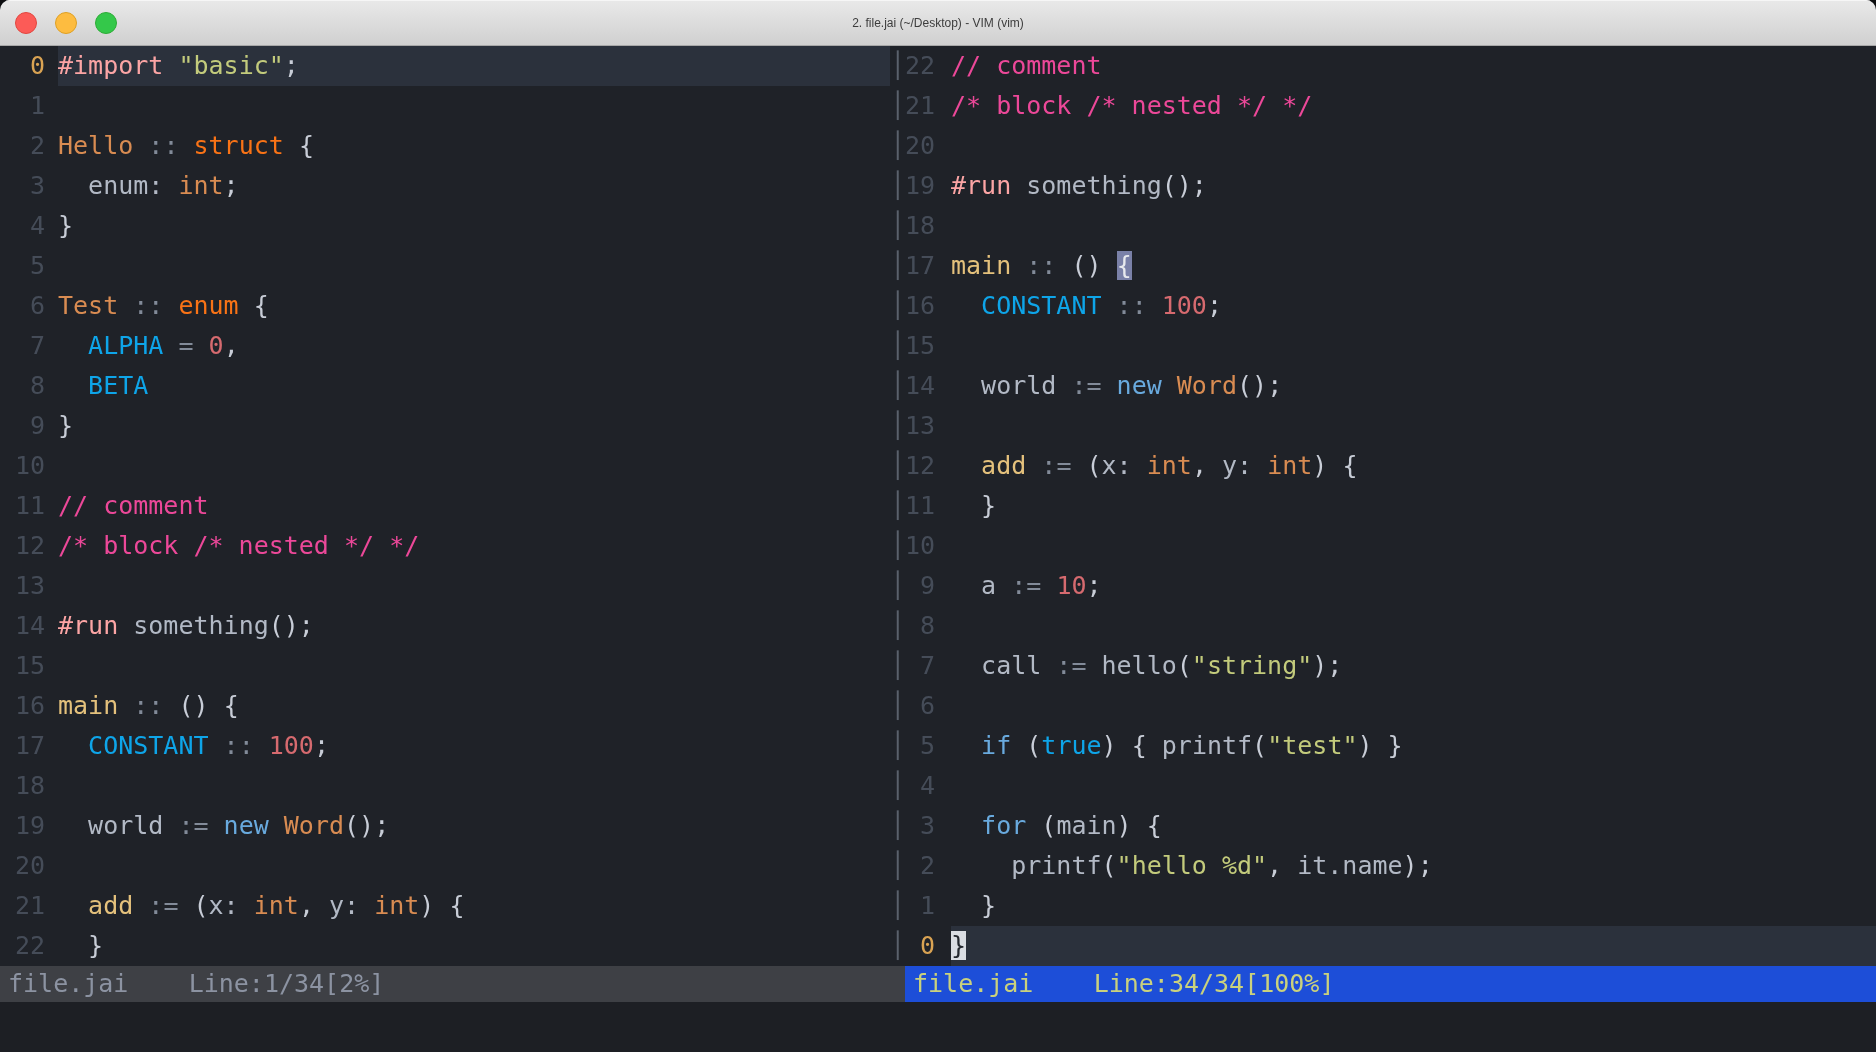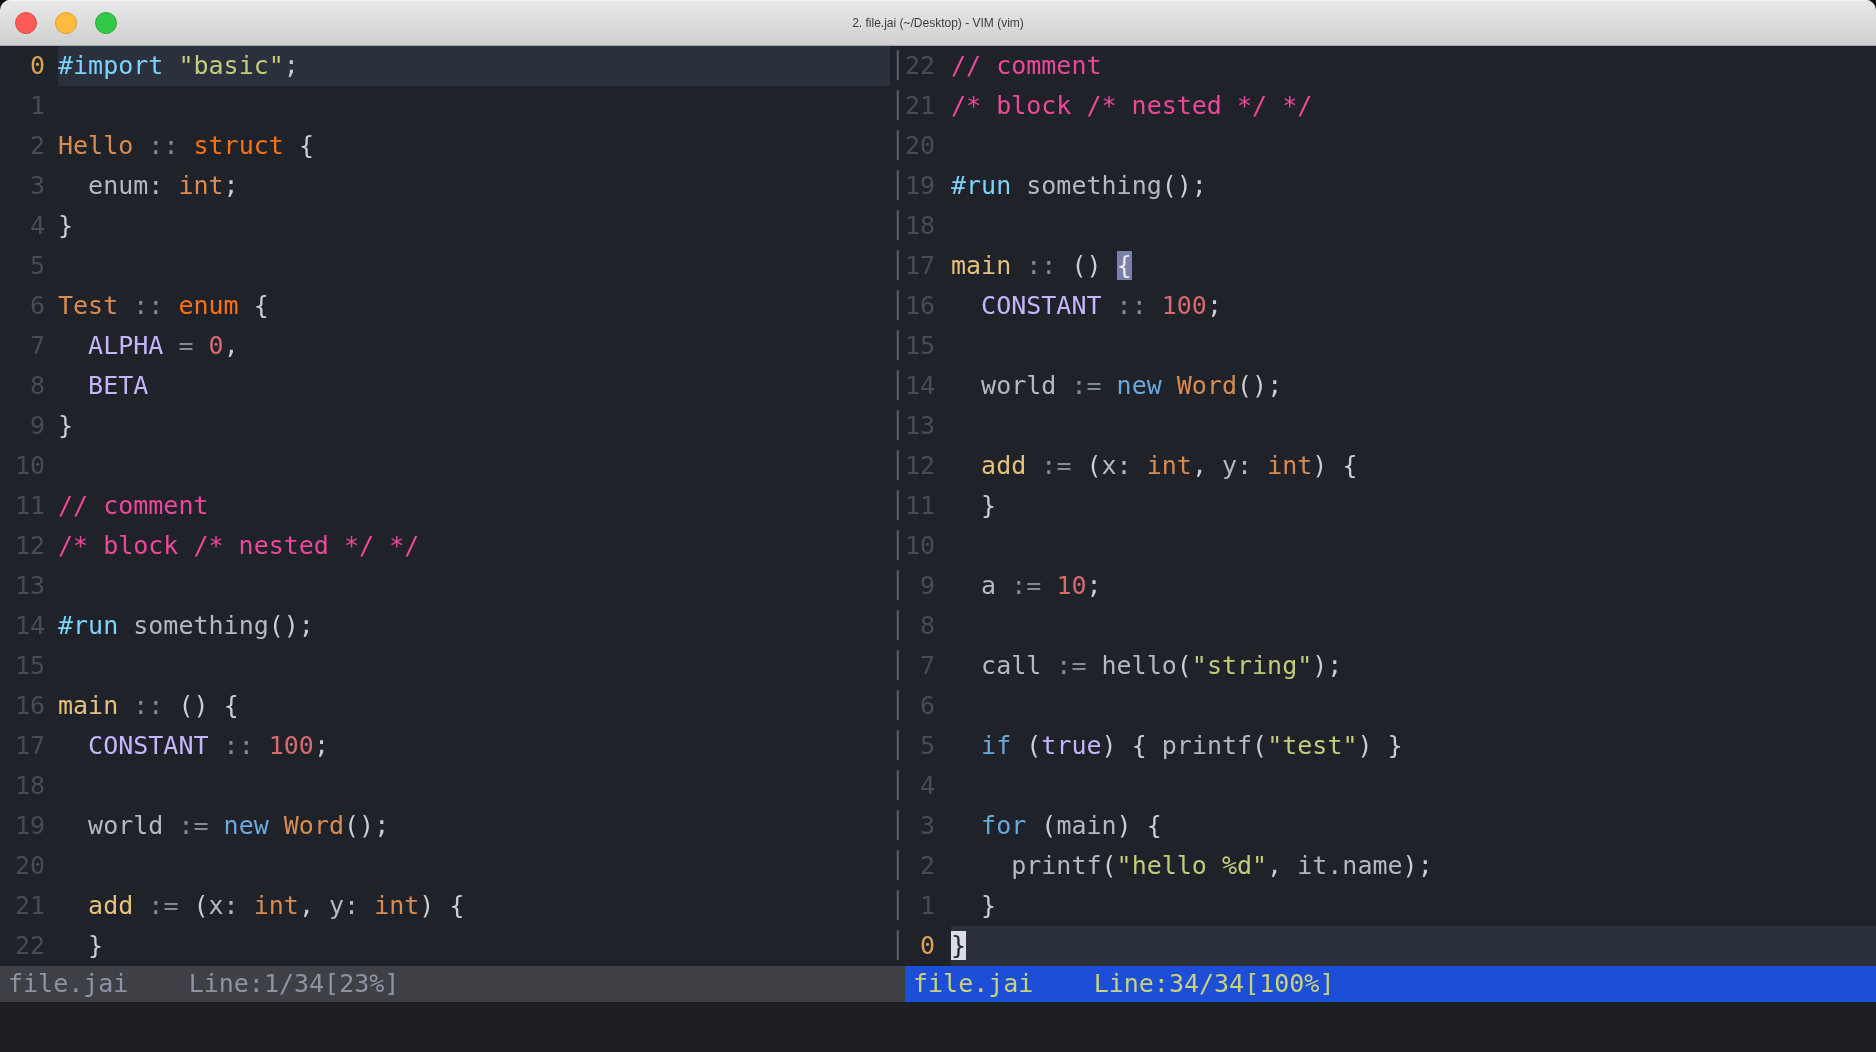--- a/index.html
+++ b/index.html
@@ -23,22 +23,22 @@
   .row{height:40px;line-height:40px;display:flex;white-space:pre;}
   .gutter{color:#454c58;flex:none;}
   .pane.left .gutter{padding-left:15px;width:31px;margin-right:12px;}
   .pane.right .gutter{width:46px;margin-right:15px;}
   .pane.right .gutter .sep{color:#5a616c;}
   .row.cur .gutter .ln{color:#d9a353;}
   .code{flex:1;}
   .row.cur .code{background:#2b313c;}
   
   .c-txt{color:#b2b9c5;} .c-pun{color:#c8cdd7;} .c-op{color:#828b99;}
-  .c-kw{color:#f97316;margin-top:33px;}  .c-pre{color:#7dd3fc;} .c-type{color:#d98c52;}
-  .c-fn{color:#e4c17c;margin-top:8px;}  .c-const{color:#c4b5fd;margin-top:8px;} .c-num{color:#d66a6f;}
+  .c-kw{color:#f97316;margin-top:33px;}  .c-pre{color:#fca5a5;} .c-type{color:#d98c52;}
+  .c-fn{color:#e4c17c;margin-top:8px;}  .c-const{color:#0ea5e9;margin-top:8px;} .c-num{color:#d66a6f;}
   .c-str{color:#c3cb7c;} .c-com{color:#ec4899;} .c-blue{color:#69aade;}
   .c-cursor{background:#dadde3;color:#23272e;}
   .c-match{background:#7a81a8;color:#e8eaee;}
   
   .statusrow{display:flex;height:36px;font-size:25px;line-height:36px;white-space:pre;}
   .status{padding-left:8px;box-sizing:border-box;overflow:hidden;}
   .status.inactive{width:905px;background:#3e4045;color:#8c93a2;}
   .status.active{flex:1;background:#1d4ed8;color:#cad17d;}
   
   .cmdline{height:50px;background:#1d1f24;}
@@ -103,18 +103,18 @@
         <div class="row"><span class="gutter"><span class="sep">│</span><span class="ln"> 5</span></span><span class="code"><span class="c-txt">  </span><span class="c-blue">if</span><span class="c-txt"> </span><span class="c-pun">(</span><span class="c-const">true</span><span class="c-pun">)</span><span class="c-txt"> </span><span class="c-pun">{</span><span class="c-txt"> printf</span><span class="c-pun">(</span><span class="c-str">"test"</span><span class="c-pun">)</span><span class="c-txt"> </span><span class="c-pun">}</span></span></div>
         <div class="row"><span class="gutter"><span class="sep">│</span><span class="ln"> 4</span></span><span class="code"></span></div>
         <div class="row"><span class="gutter"><span class="sep">│</span><span class="ln"> 3</span></span><span class="code"><span class="c-txt">  </span><span class="c-blue">for</span><span class="c-txt"> </span><span class="c-pun">(</span><span class="c-txt">main</span><span class="c-pun">)</span><span class="c-txt"> </span><span class="c-pun">{</span></span></div>
         <div class="row"><span class="gutter"><span class="sep">│</span><span class="ln"> 2</span></span><span class="code"><span class="c-txt">    printf</span><span class="c-pun">(</span><span class="c-str">"hello %d"</span><span class="c-pun">,</span><span class="c-txt"> it.name</span><span class="c-pun">);</span></span></div>
         <div class="row"><span class="gutter"><span class="sep">│</span><span class="ln"> 1</span></span><span class="code"><span class="c-txt">  </span><span class="c-pun">}</span></span></div>
         <div class="row cur"><span class="gutter"><span class="sep">│</span><span class="ln"> 0</span></span><span class="code"><span class="c-cursor">}</span></span></div>
       </div>
   </div>
 
   <div class="statusrow">
-    <div class="status inactive" id="status-left"><span>file.jai</span><span>    </span><span>Line:1/34[23%]</span></div>
+    <div class="status inactive" id="status-left"><span>file.jai</span><span>    </span><span>Line:1/34[2%]</span></div>
     <div class="status active" id="status-right"><span>file.jai</span><span>    </span><span>Line:34/34[100%]</span></div>
   </div>
 
   <div class="cmdline"></div>
 </div>
 
 </body></html>

